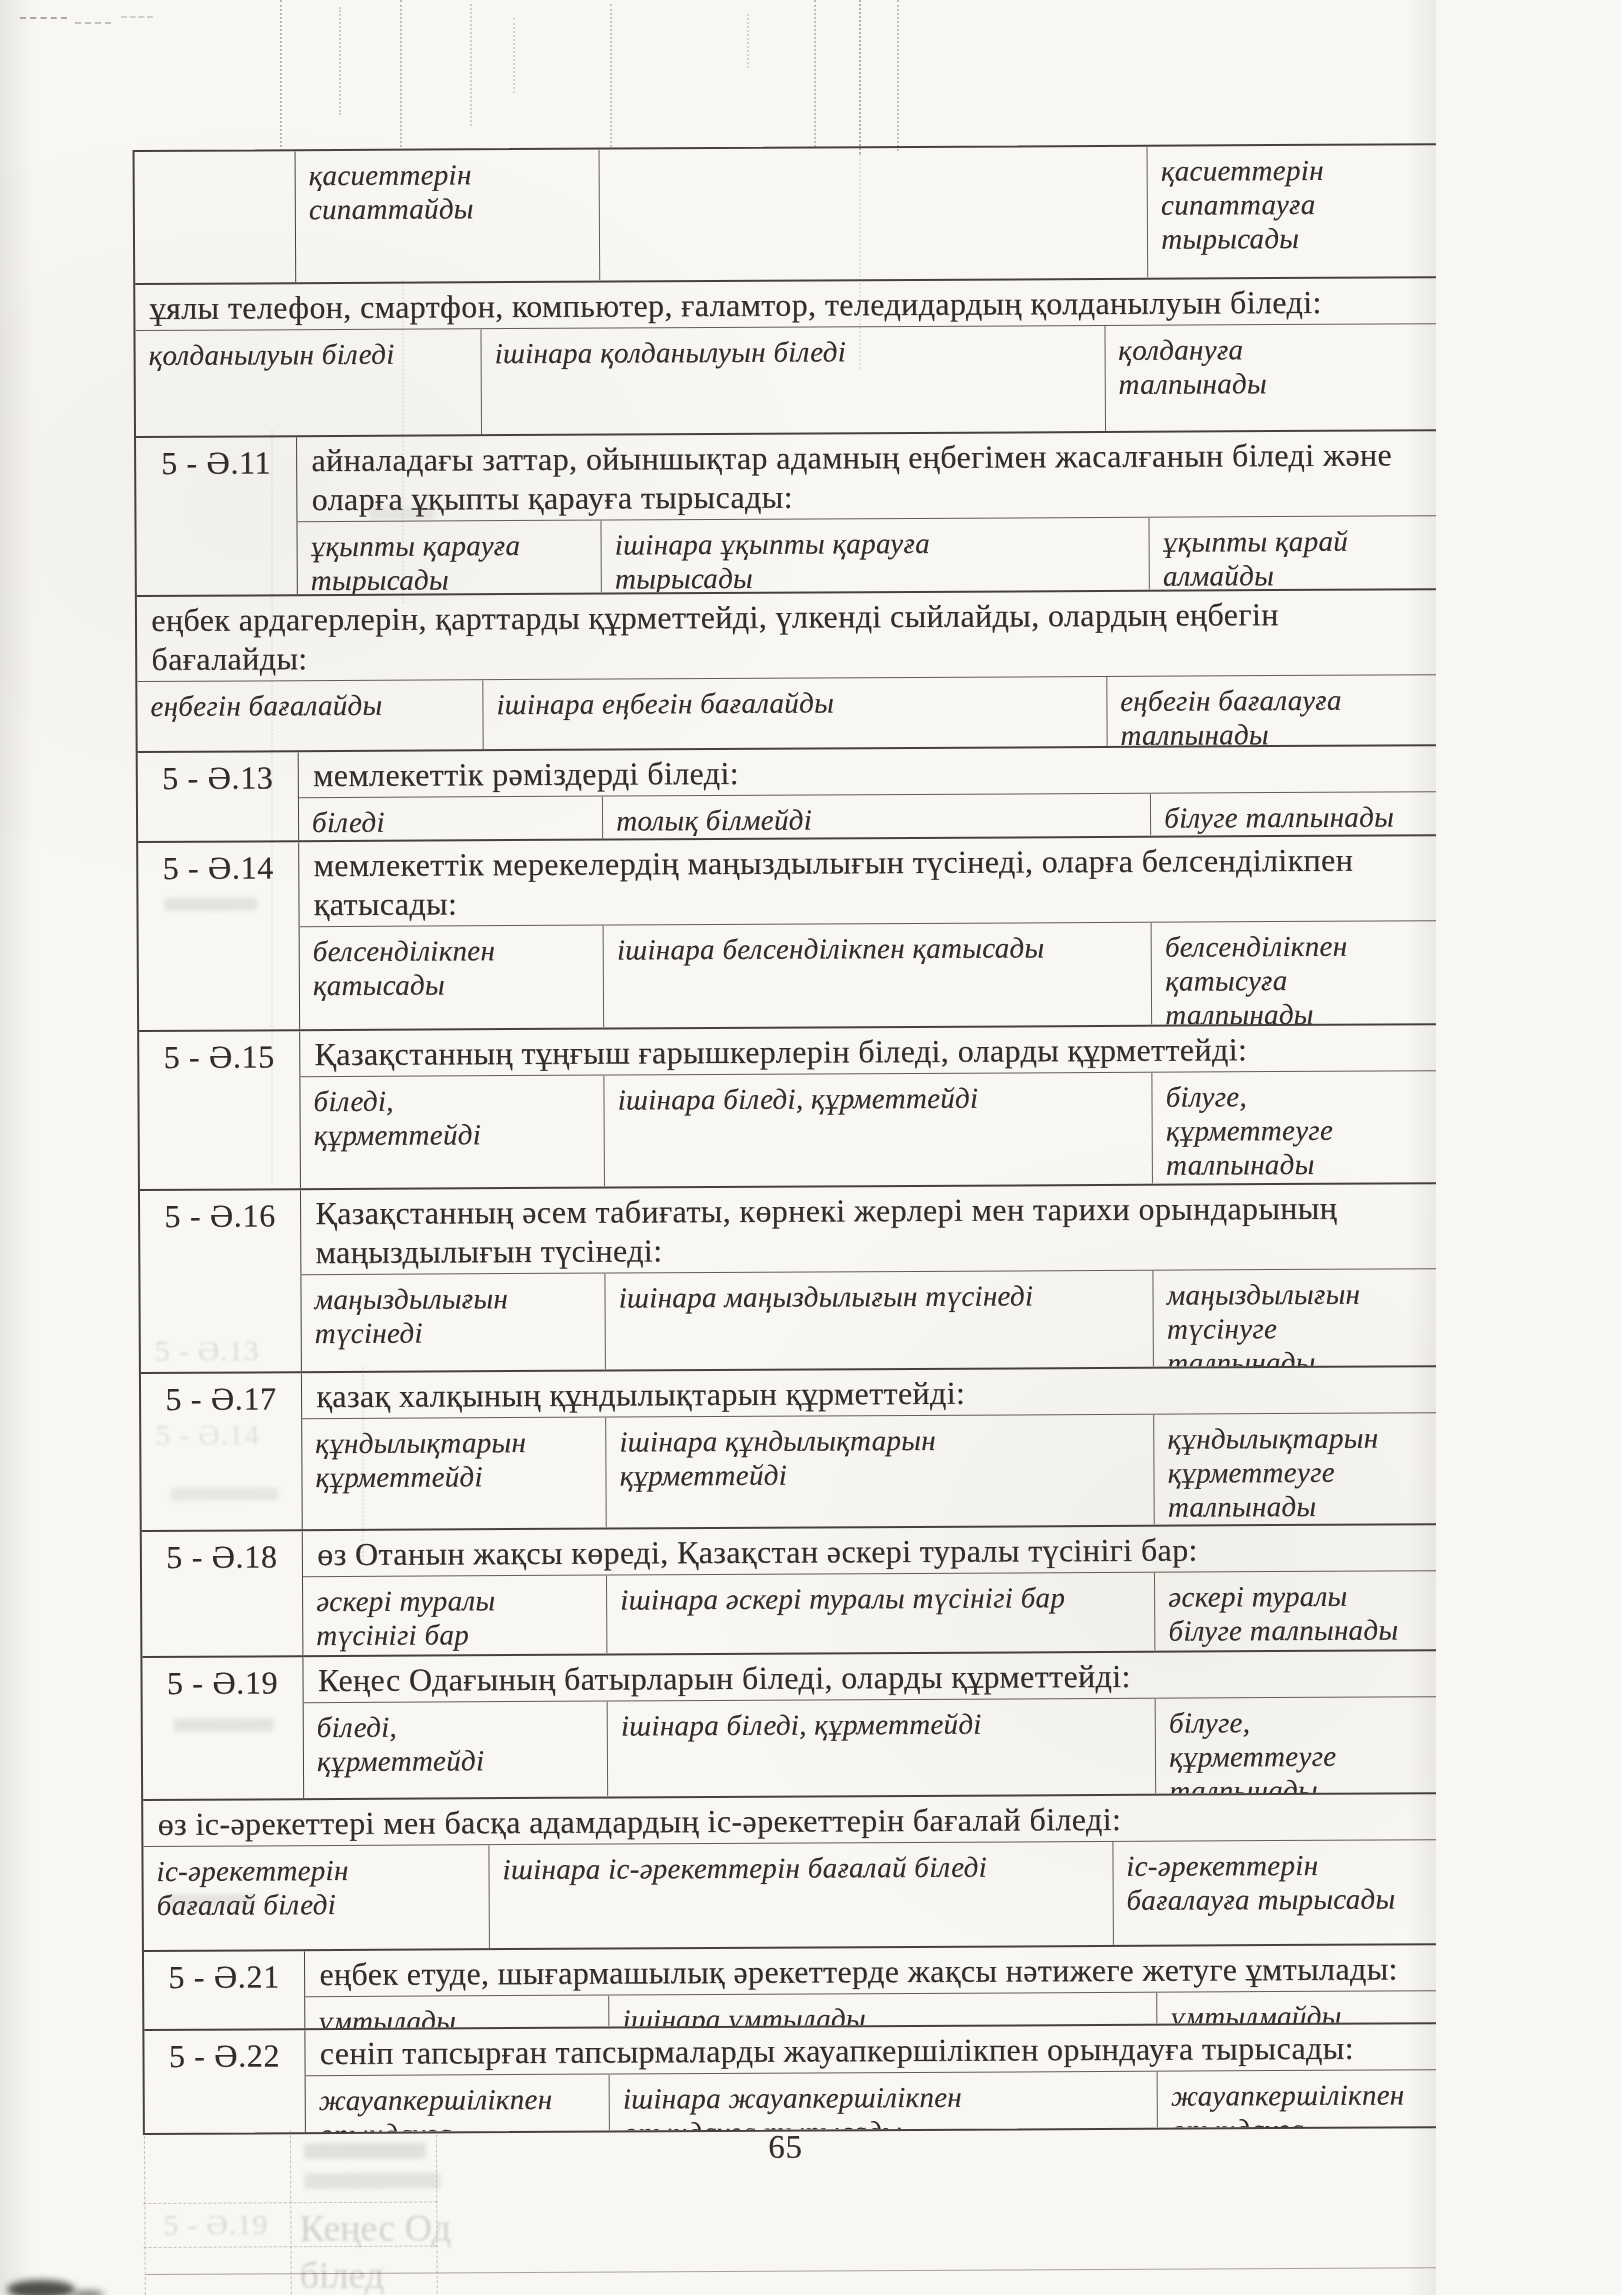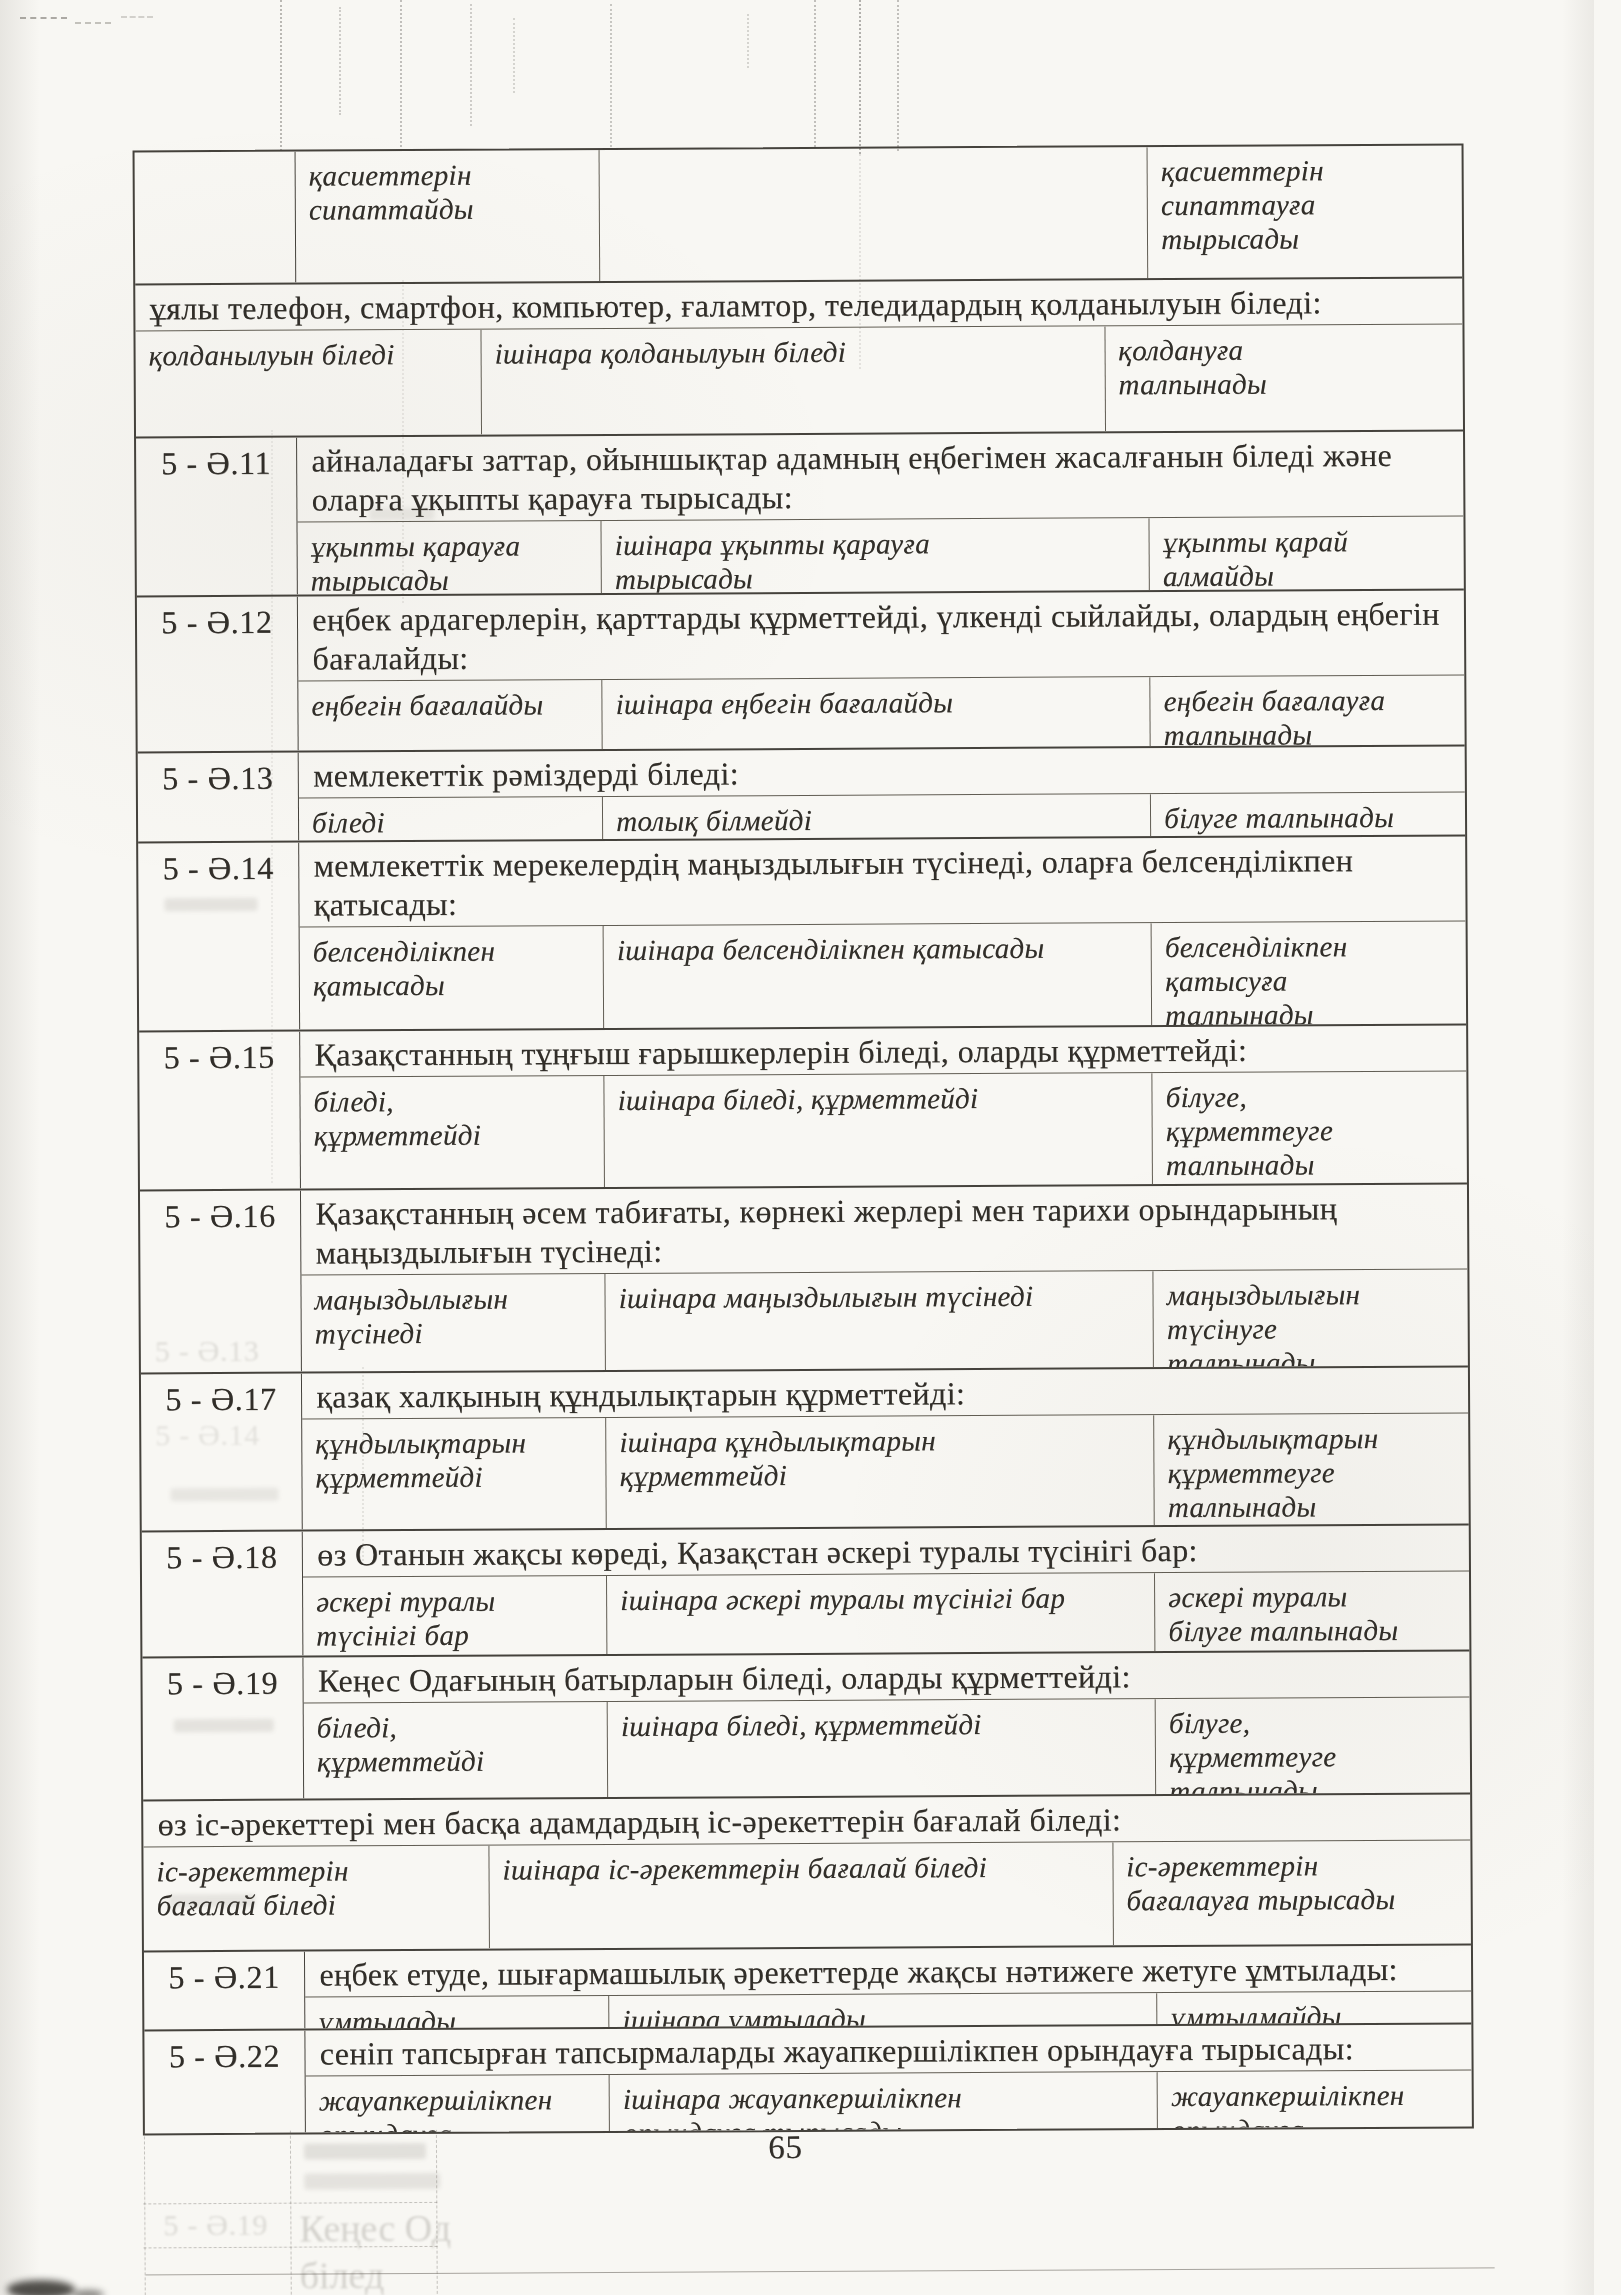--- a/index.html
+++ b/index.html
@@ -4,21 +4,21 @@
 <style>
   :root{
     --line:#45423c;
     --line2:#615d53;
     --ink:#312e29;
     --paper:#f8f7f3;
   }
   html,body{margin:0;padding:0;background:var(--paper);}
   .page{
     position:relative;
-    width:1594px;height:2295px;
+    width:1436px;height:2295px;
     overflow:hidden;
     background:
       radial-gradient(933px 646px at 18% 22%, rgba(120,110,95,.05), transparent 60%),
       radial-gradient(789px 717px at 82% 68%, rgba(120,110,95,.06), transparent 60%),
       linear-gradient(90deg, rgba(80,72,62,.10), rgba(0,0,0,0) 2.5%),
       linear-gradient(270deg, rgba(80,72,62,.08), rgba(0,0,0,0) 2%),
       var(--paper);
     font-family:"Liberation Serif","DejaVu Serif",serif;
     color:var(--ink);
   }
@@ -135,21 +135,20 @@
     <div class="group-right">
       <div class="cell criterion">айналадағы заттар, ойыншықтар адамның еңбегімен жасалғанын біледі және оларға ұқыпты қарауға тырысады:</div>
       <div class="levels">
         <div class="cell level l1">ұқыпты қарауға тырысады</div>
         <div class="cell level l2">ішінара ұқыпты қарауға тырысады</div>
         <div class="cell level l3">ұқыпты қарай алмайды</div>
       </div>
     </div>
   </div>
           <div class="group" style="height: 156px;">
-    <div class="cell code-cell">5 - Ә.12</div>
     <div class="group-right">
       <div class="cell criterion">еңбек ардагерлерін, қарттарды құрметтейді, үлкенді сыйлайды, олардың еңбегін бағалайды:</div>
       <div class="levels">
         <div class="cell level l1">еңбегін бағалайды</div>
         <div class="cell level l2">ішінара еңбегін бағалайды</div>
         <div class="cell level l3">еңбегін бағалауға талпынады</div>
       </div>
     </div>
   </div>
           <div class="group" style="height: 90px;">

